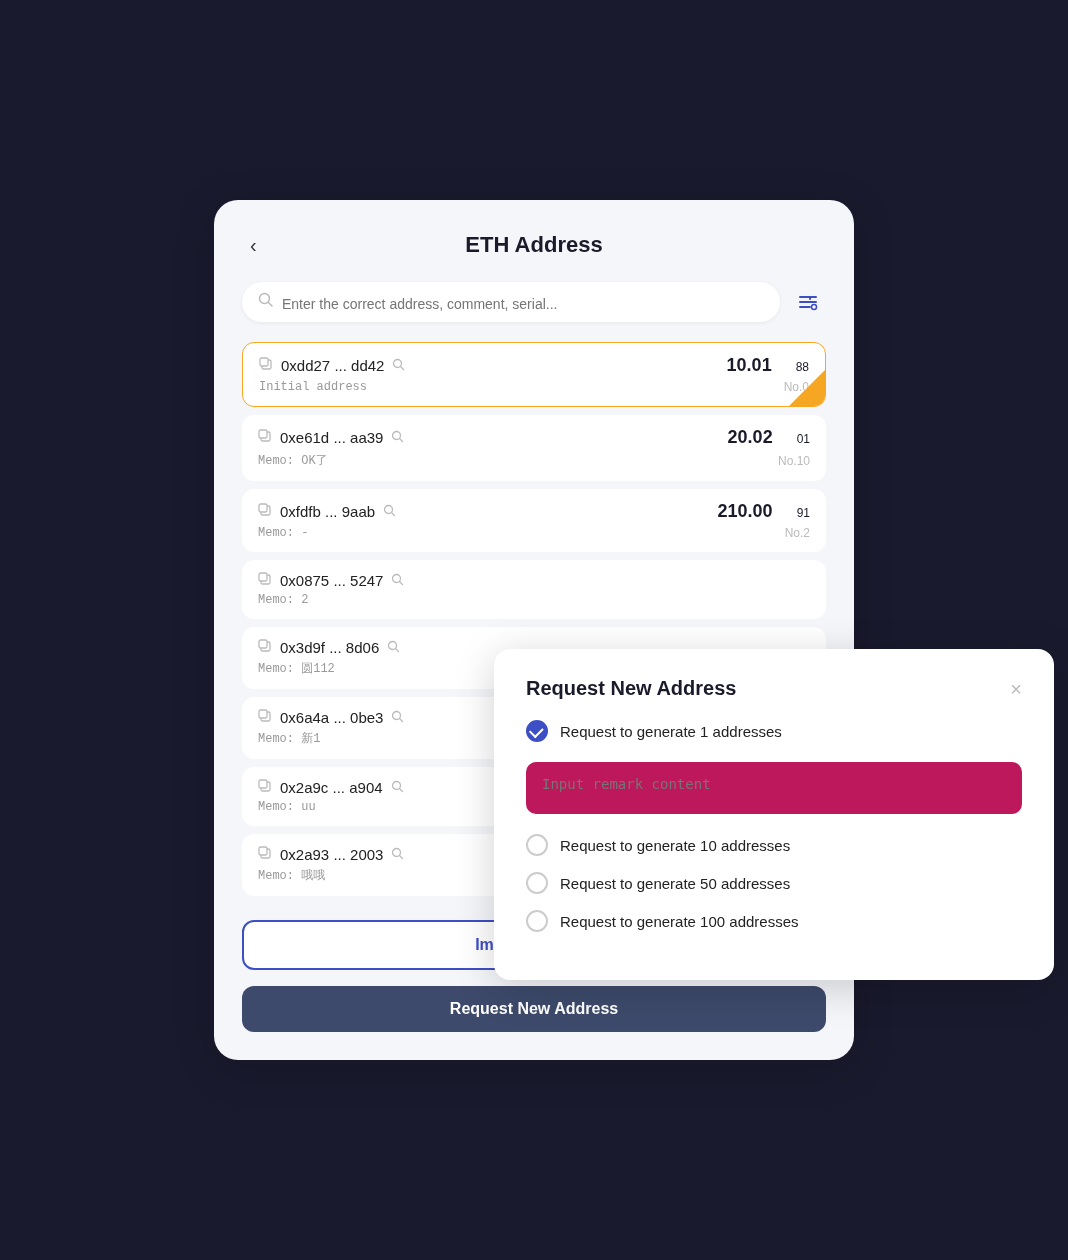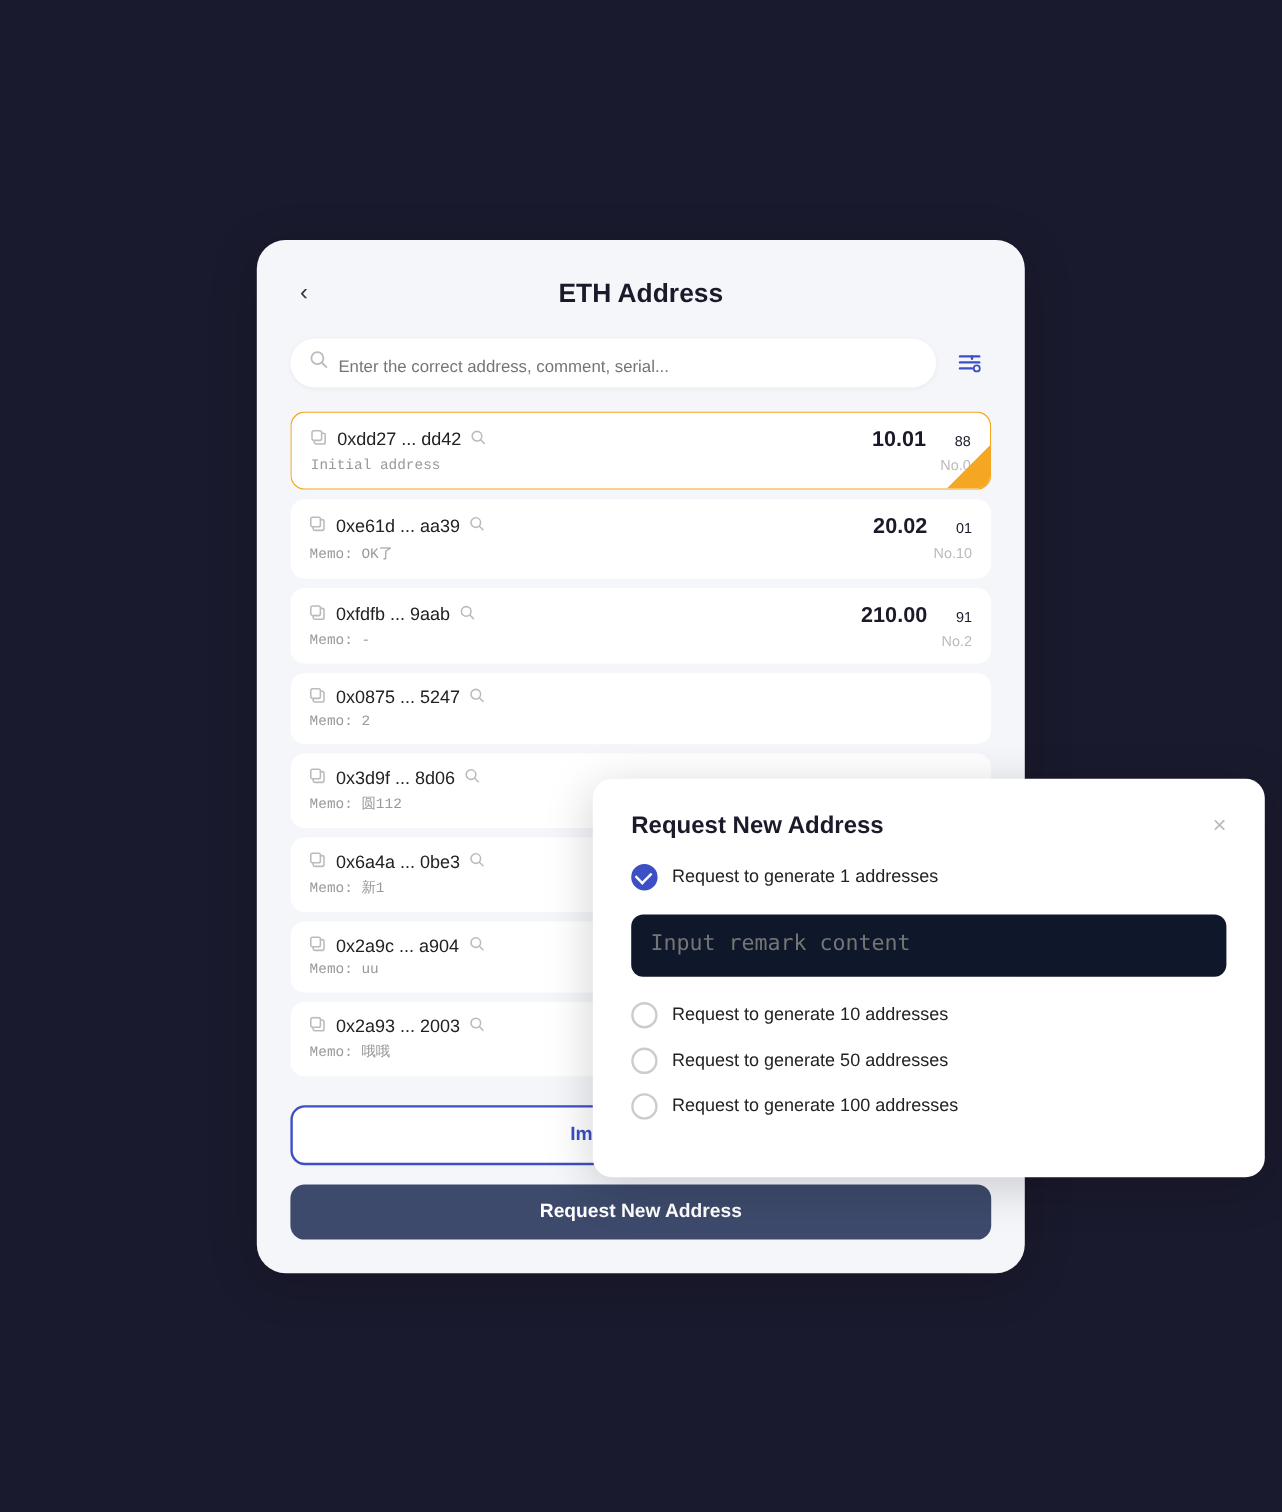--- a/index.html
+++ b/index.html
@@ -291,25 +291,25 @@
       display: block;
     }
 
     .radio-label {
       font-size: 15px;
       color: #222;
     }
 
     .remark-input {
       width: 100%;
-      background: #0f172a;
+      background: #be185d;
       border: none;
       border-radius: 10px;
       padding: 14px 16px;
-      font-size: 18px;
+      font-size: 14px;
       color: #bbb;
       outline: none;
       margin-bottom: 16px;
       margin-top: 4px;
       resize: none;
       height: 52px;
     }
   </style>
 </head>
 <body>

